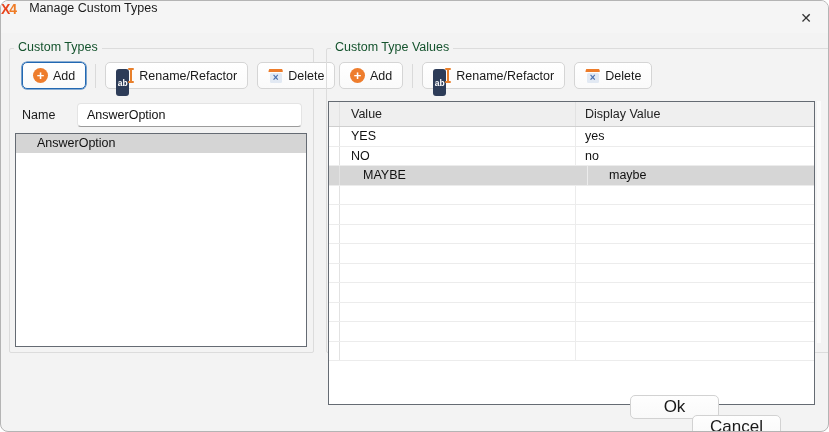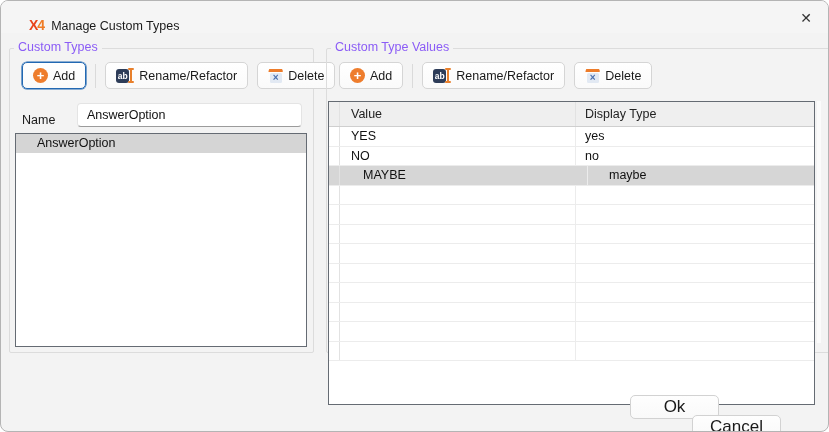--- a/index.html
+++ b/index.html
@@ -2,59 +2,59 @@
 <html><head>
 <meta charset="utf-8">
 <style>
   html,body{margin:0;padding:0;background:#ffffff;}
   .dialog{
     position:relative;width:829px;height:432px;box-sizing:border-box;
     background:#f3f3f3;border:1px solid #b4b4b4;border-radius:8px;overflow:hidden;
     font-family:"Liberation Sans","DejaVu Sans",sans-serif;color:#1a1a1a;
   }
   
-  .titlebar{height:32px;display:flex;align-items:flex-end;padding-left:28px;background:#f5f5f5;}
+  .titlebar{height:32px;display:flex;align-items:flex-start;padding-left:0;background:#f5f5f5;}
   .logo{font-weight:bold;font-size:14px;letter-spacing:-1px;}
   .logo-x{color:#e8441c;}
   .logo-4{color:#ef7c26;}
-  .title{margin-left:7px;font-size:12.5px;color:#1a1a1a;}
+  .title{margin-left:13px;font-size:12.5px;color:#1a1a1a;}
   .close{position:absolute;top:7px;right:12px;width:20px;height:20px;display:flex;
     align-items:center;justify-content:center;font-size:14px;color:#333;cursor:pointer;}
   
   .group{position:absolute;border:1px solid #dcdcdc;border-radius:2px;}
   .group-left{left:8px;top:47px;width:303px;height:303px;}
   .group-right{left:325px;top:47px;width:496px;height:303px;padding-left:44px;}
   .group-label{position:absolute;top:-9px;left:4px;background:#f3f3f3;padding:0 4px;
-    font-size:12.5px;color:#8b5cf6;white-space:nowrap;}
+    font-size:12.5px;color:#14532d;white-space:nowrap;}
   
   .toolbar{position:absolute;left:12px;top:13px;display:flex;align-items:center;gap:9px;height:27px;}
   .btn{display:inline-flex;align-items:center;justify-content:center;gap:5px;height:27px;
     padding:0 10px;background:linear-gradient(#ffffff,#fafafa);border:1px solid #d5d5d5;
     border-radius:5px;font-size:12.5px;color:#1a1a1a;font-family:inherit;box-sizing:border-box;cursor:pointer;}
   .btn.focus{border-color:#2268b2;box-shadow:0 0 0 0.6px #2268b2;}
   .tsep{width:1px;height:24px;background:#dadada;}
   
   .add-icon{width:15px;height:15px;border-radius:50%;background:#ee7d2d;color:#fff;
     display:inline-flex;align-items:center;justify-content:center;font-size:13px;font-weight:bold;line-height:13px;}
   .add-icon span{margin-top:-1px;}
   .rename-icon{position:relative;width:18px;height:15px;display:inline-block;}
-  .rename-icon .ab{position:absolute;left:0;top:1px;width:13px;height:14px;background:#2d3c58;
+  .rename-icon .ab{position:absolute;left:0;top:1px;width:13px;height:27px;background:#2d3c58;
     border-radius:3px;color:#fff;font-size:8.5px;font-weight:bold;display:flex;align-items:center;justify-content:center;}
   .rename-icon .ibeam{position:absolute;right:2px;top:0;width:2.5px;height:15px;background:#e8802c;border-radius:1px;}
   .rename-icon .ibeam::before,.rename-icon .ibeam::after{content:"";position:absolute;left:-1.7px;width:6px;height:1.7px;background:#e8802c;border-radius:1px;}
   .rename-icon .ibeam::before{top:0;}
   .rename-icon .ibeam::after{bottom:0;}
   .delete-icon{position:relative;width:15px;height:15px;display:inline-block;}
   .delete-icon .lid{position:absolute;top:0.5px;left:0;width:15px;height:3.5px;background:#ed7c2a;
     border-radius:1px;clip-path:polygon(8% 0,92% 0,100% 100%,0 100%);}
   .delete-icon .bin{position:absolute;top:5px;left:1.5px;width:12px;height:9.5px;background:#e2e9f3;
     border-radius:1.5px;color:#4a70ae;font-size:10px;font-weight:bold;display:flex;align-items:center;
     justify-content:center;line-height:1;}
   
-  .name-row{position:absolute;left:12px;top:54px;display:flex;align-items:flex-end;}
+  .name-row{position:absolute;left:12px;top:54px;display:flex;align-items:center;}
   .name-label{font-size:12.5px;width:55px;}
   .name-input{width:225px;height:24px;box-sizing:border-box;background:#fff;border:1px solid #e4e4e4;
     border-bottom-color:#9b9b9b;border-radius:4px;padding:0 9px;font-size:12.5px;color:#111;font-family:inherit;}
   
   .listbox{position:absolute;left:5px;top:84px;width:292px;height:214px;background:#fff;
     border:1px solid #656b73;box-sizing:border-box;overflow:hidden;}
   .list-item{height:19px;line-height:19px;padding-left:21px;font-size:12.5px;color:#111;}
   .list-item.selected{background:#d5d5d5;}
   
   .table{position:absolute;left:1px;top:52px;width:487px;height:304px;background:#fff;
@@ -148,21 +148,21 @@
             <span class="bin">×</span>
           </span>
         <span>Delete</span>
       </button>
     </div>
 
     <div class="table">
       <div class="thead" id="values-thead">
           <div class="hcell cell-indicator"></div>
           <div class="hcell cell-value">Value</div>
-          <div class="hcell cell-display">Display Type</div>
+          <div class="hcell cell-display">Display Value</div>
         </div>
       <div class="tbody" id="values-tbody">
           <div class="trow">
             <div class="cell cell-indicator"></div>
             <div class="cell cell-value">YES</div>
             <div class="cell cell-display">yes</div>
           </div>
           <div class="trow">
             <div class="cell cell-indicator"></div>
             <div class="cell cell-value">NO</div>

